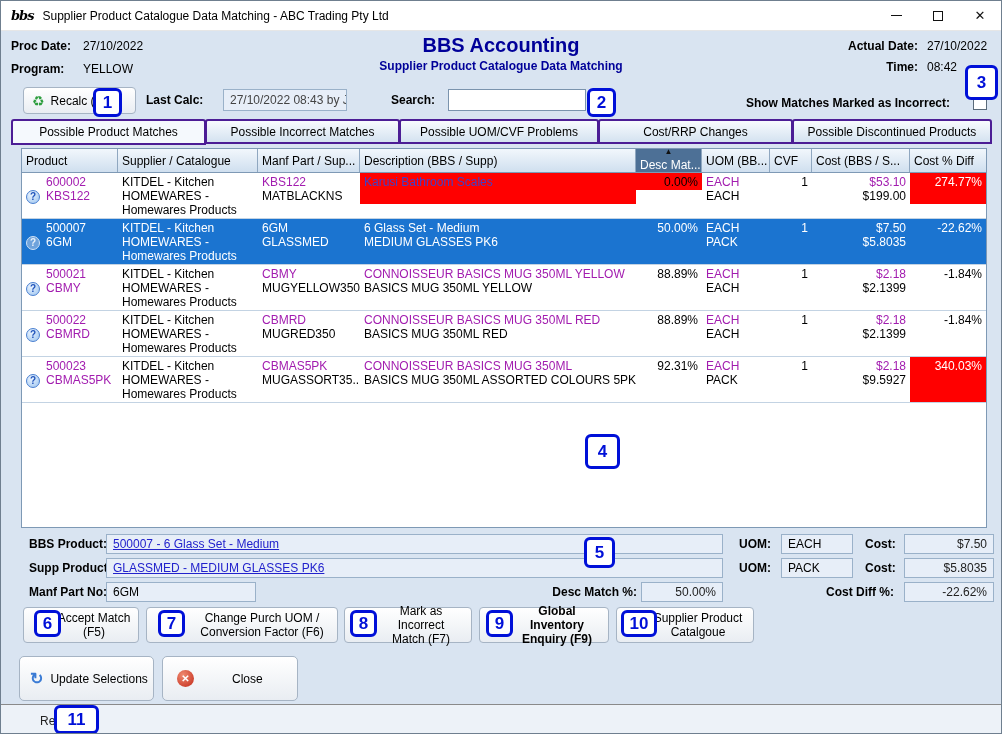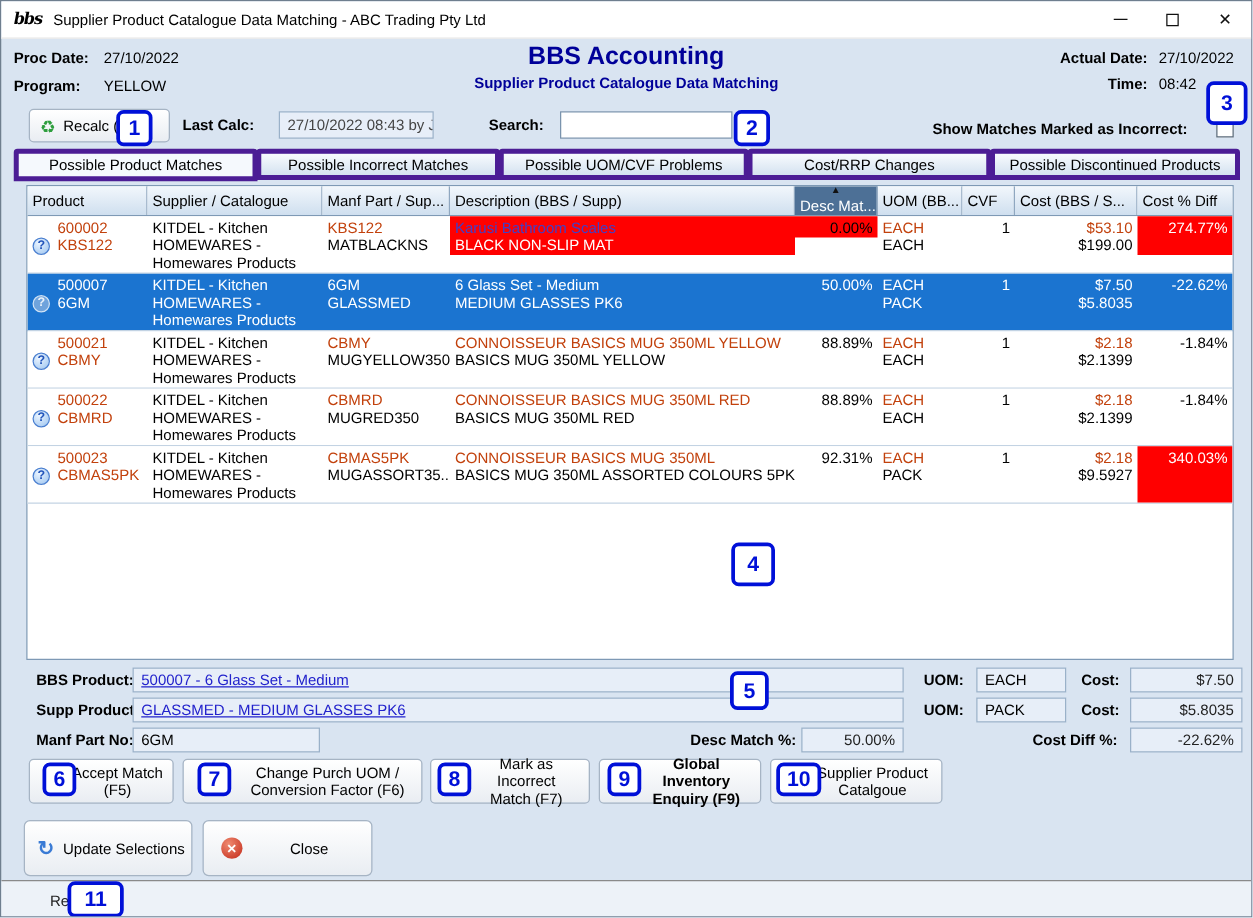--- a/index.html
+++ b/index.html
@@ -35,39 +35,39 @@
   .recycle { color:#2e9e3e; font-size:14px; line-height:14px; }
   .lastcalc-lbl { position:absolute; left:145px; top:6px; font-weight:bold; }
   .lastcalc-fld { position:absolute; left:222px; top:2px; width:124px; height:22px; background:#e7eef8; border:1px solid #9ab1c9; color:#444; padding:3px 6px; font-size:12px; white-space:nowrap; overflow:hidden; }
   .search-lbl { position:absolute; left:390px; top:6px; font-weight:bold; }
   .search-input { position:absolute; left:447px; top:2px; width:138px; height:22px; background:#ffffff; border:1px solid #7a93ad; padding:2px 5px; font-size:12px; font-family:"Liberation Sans",sans-serif; }
   .showinc-lbl { position:absolute; right:51px; top:9px; font-weight:bold; }
   .checkbox { position:absolute; right:14px; top:9px; width:14px; height:14px; background:#fff; border:1px solid #5a6a7a; }
 
   
   .tabs { position:absolute; top:118px; left:10px; height:26px; display:flex; }
-  .tab { height:25px; border:4px solid #4c1d95; border-radius:3px 3px 0 0; background:linear-gradient(#f8fbfe,#d4e2f0); display:flex; align-items:center; justify-content:center; font-size:12px; margin-right:-1px; }
+  .tab { height:25px; border:2px solid #4c1d95; border-radius:3px 3px 0 0; background:linear-gradient(#f8fbfe,#d4e2f0); display:flex; align-items:center; justify-content:center; font-size:12px; margin-right:-1px; }
   .tab.active { background:#f5f9fd; height:26px; z-index:2; }
   .tab1 { width:195px; } .tab2 { width:195px; } .tab3 { width:200px; } .tab4 { width:195px; } .tab5 { width:200px; }
 
   
   .table { position:absolute; top:147px; left:20px; width:966px; height:380px; border:1px solid #7e99b5; background:#fff; overflow:hidden; }
   .thead { display:grid; grid-template-columns:96px 140px 102px 276px 66px 68px 42px 98px 1fr; height:24px; border-bottom:1px solid #7e99b5; }
   .th { background:linear-gradient(#f2f7fc,#cfdfef); border-right:1px solid #8fa7c0; padding:5px 4px 0 4px; font-size:12px; white-space:nowrap; overflow:hidden; }
   .th.sorted { background:#4d7096; color:#fff; position:relative; padding-top:9px; }
   .th.sorted .sort-arrow { position:absolute; top:-2px; left:50%; transform:translateX(-50%); font-size:8px; color:#111; }
   .th:last-child { border-right:none; }
   .trow { display:grid; grid-template-columns:96px 140px 102px 276px 66px 68px 42px 98px 1fr; height:46px; border-bottom:1px solid #c3d3e3; background:#fff; }
   .trow.selected { background:#1b74d0; color:#fff; }
   .td { padding:2px 4px; font-size:12px; line-height:14px; white-space:nowrap; overflow:hidden; }
   .td .ln { height:14px; }
   .cell-product { position:relative; padding-left:24px; }
   .help-icon { position:absolute; left:4px; top:17px; width:14px; height:14px; border-radius:50%; background:radial-gradient(circle at 35% 30%, #eaf4ff, #9cc4ef); border:1px solid #4a7fd0; color:#2255bb; font-size:10px; font-weight:bold; line-height:12px; text-align:center; }
   .selected .help-icon { background:#6fa3dc; border-color:#cfe2f5; color:#e8f1fa; }
-  .lnk { color:#c2410c; }
+  .lnk { color:#a21caf; }
   .selected .lnk { color:#fff; }
   .num { text-align:right; }
   .desc-red { background-image:linear-gradient(#ff0000,#ff0000); background-repeat:no-repeat; background-size:100% 31px; }
   .desc-red .l1 { color:#4040c8; }
   .desc-red .l2 { color:#ffffff; }
   .match-red { background-image:linear-gradient(#ff0000,#ff0000); background-repeat:no-repeat; background-size:100% 17px; }
   .diff-partial { background-image:linear-gradient(#ff0000,#ff0000); background-repeat:no-repeat; background-size:100% 31px; color:#fff; }
   .diff-full { background:#ff0000; color:#fff; }
 
   
@@ -189,21 +189,20 @@
         <div class="ln">KITDEL - Kitchen</div>
         <div class="ln">HOMEWARES -</div>
         <div class="ln">Homewares Products</div>
       </div>
       <div class="td">
         <div class="ln lnk">KBS122</div>
         <div class="ln">MATBLACKNS</div>
       </div>
       <div class="td cell-description desc-red">
         <div class="ln l1 lnk">Karusi Bathroom Scales</div>
-        <div class="ln l2">BLACK NON-SLIP MAT</div>
       </div>
       <div class="td num match-red">
         <div class="ln">0.00%</div>
       </div>
       <div class="td">
         <div class="ln lnk">EACH</div>
         <div class="ln">EACH</div>
       </div>
       <div class="td num">
         <div class="ln">1</div>

